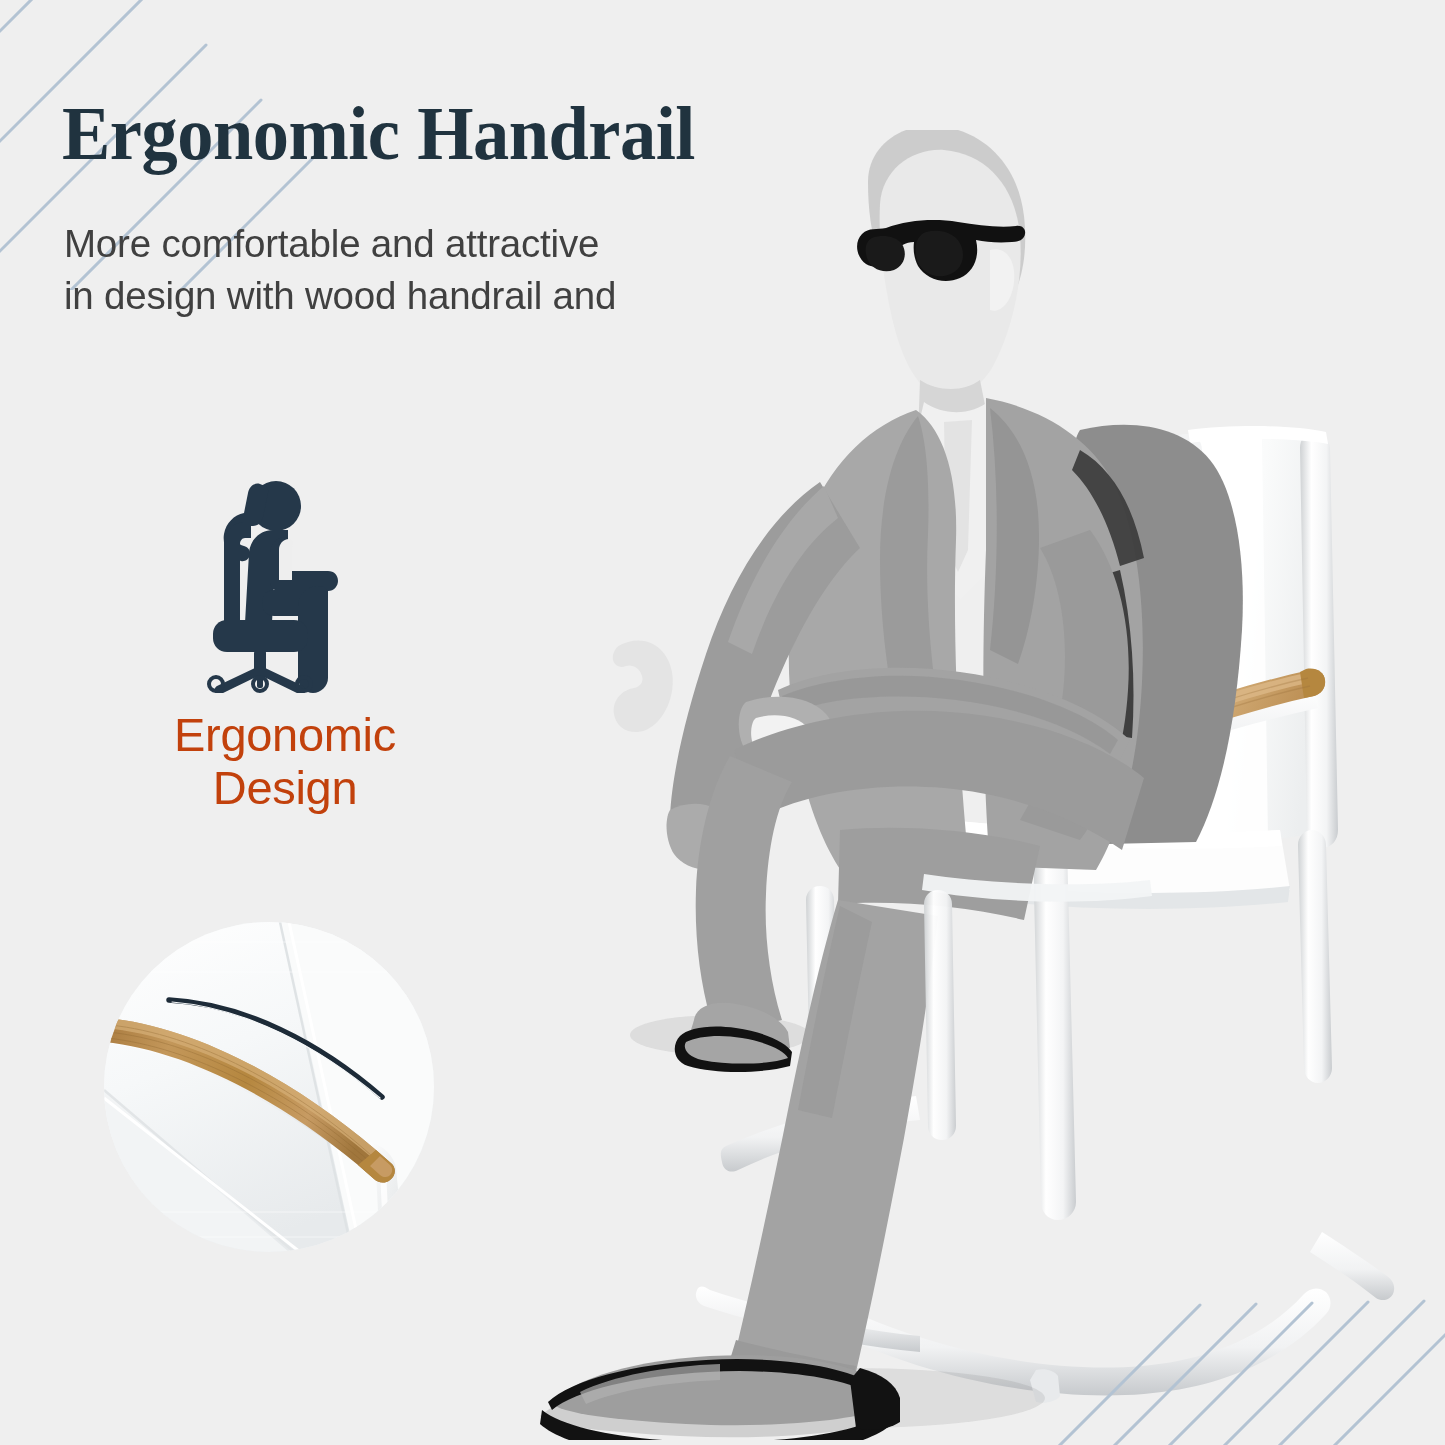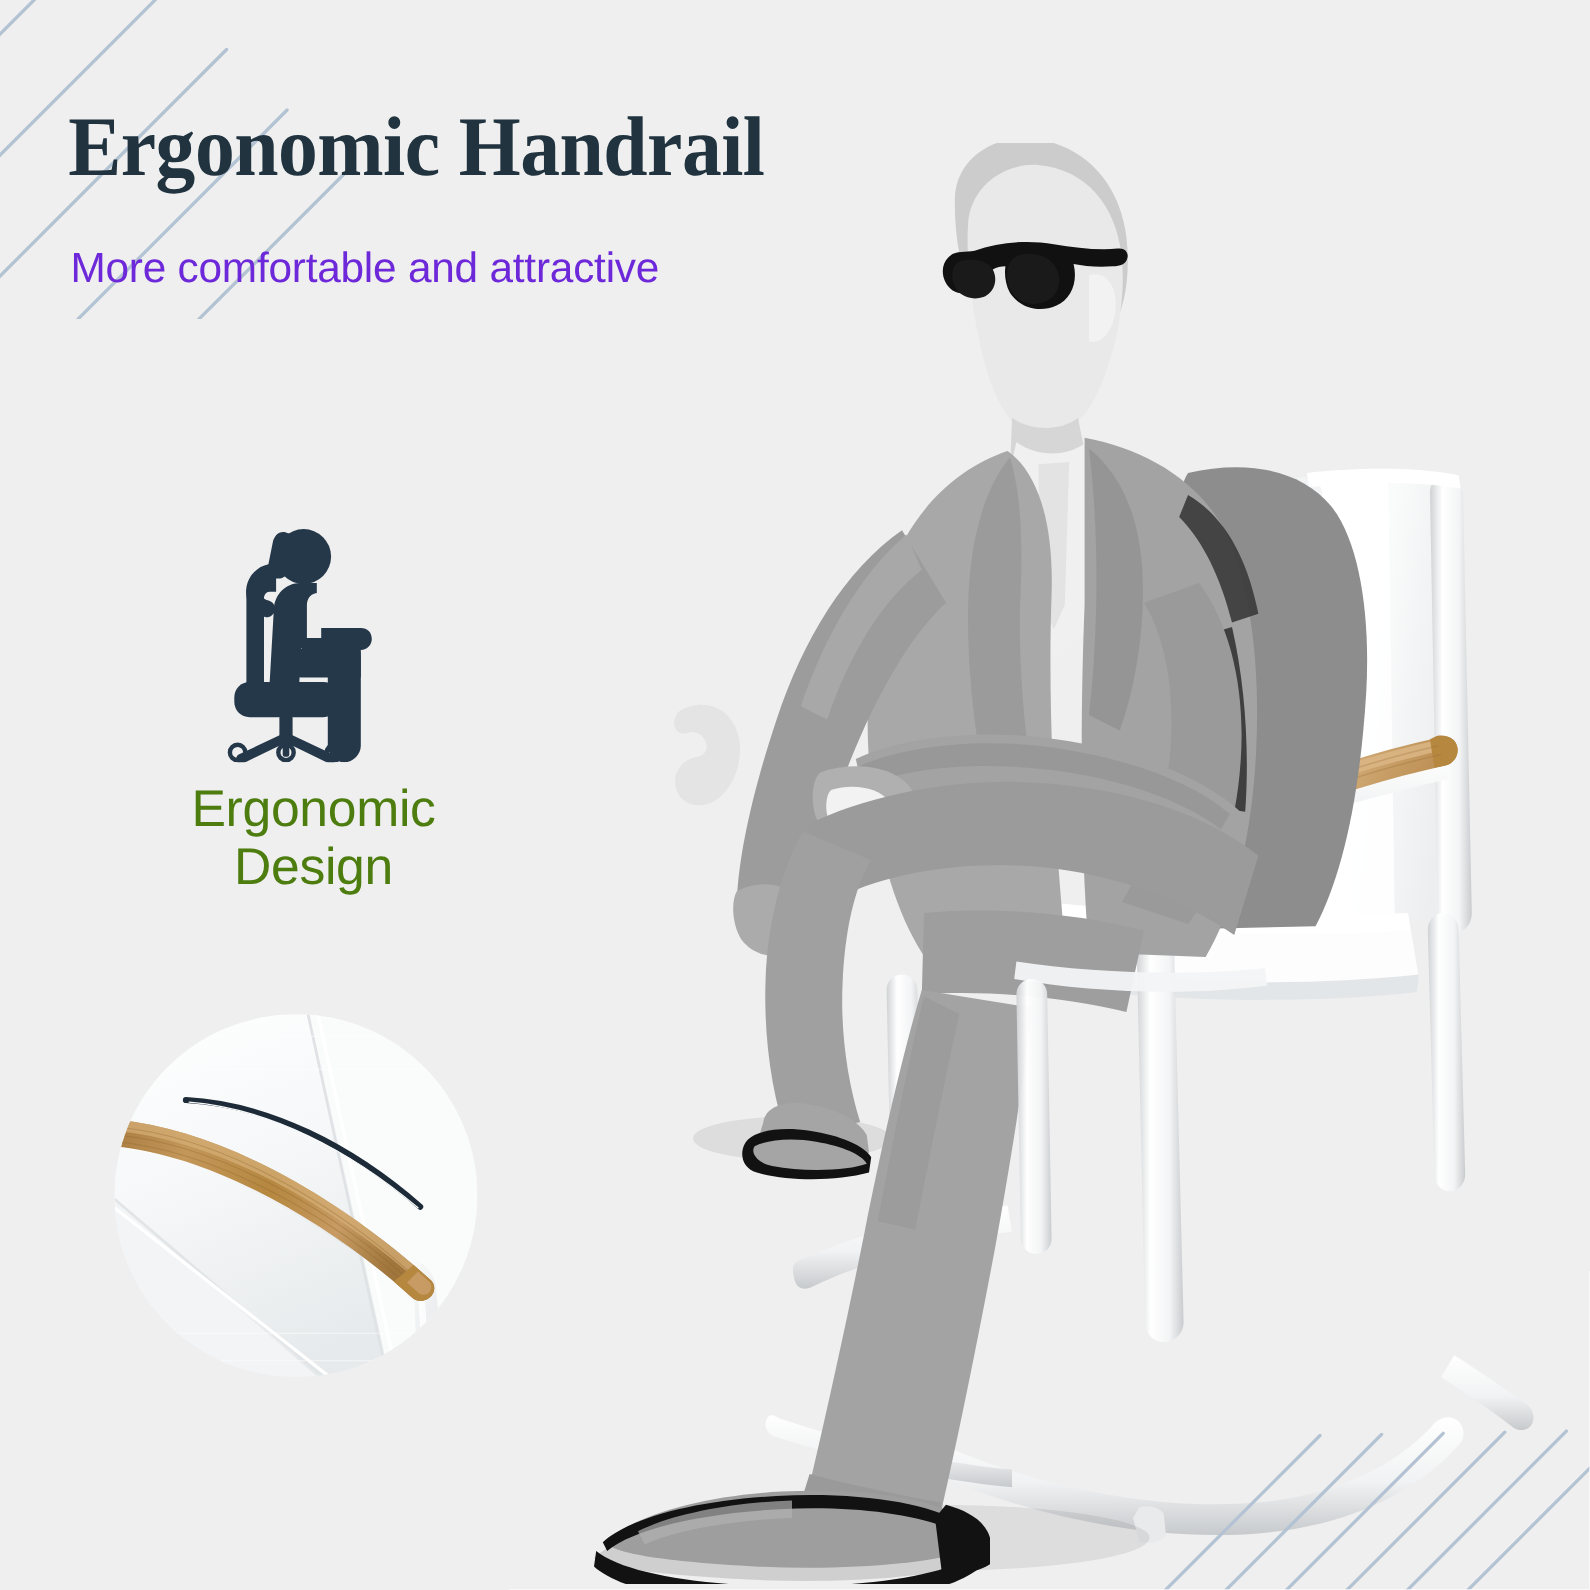--- a/index.html
+++ b/index.html
@@ -118,22 +118,23 @@
         <line x1="-65" y1="230" x2="165" y2="0"></line>
         <line x1="-10" y1="285" x2="220" y2="55"></line>
         <line x1="45" y1="340" x2="275" y2="110"></line>
         <line x1="100" y1="395" x2="330" y2="165"></line>
       </g>
     </svg>
   </div>
 
   <div id="headline" style="color: rgb(32, 51, 63);">Ergonomic Handrail</div>
 
-  <div id="body-copy" style="color: #6d28d9;">
+  <div id="body-copy" style="color: #404040;">
     <span class="l">More comfortable and attractive</span>
+    <span class="l">in design with wood handrail and</span>
   </div>
 
   <div id="badge">
 
     <svg id="badge-icon" viewBox="0 0 190 215" xmlns="http://www.w3.org/2000/svg">
       <g fill="#25384a">
 
         <circle cx="86" cy="28" r="25"></circle>
 
         <path d="M70 6 c-6 -2 -11 3 -12 9 l-4 20 c-10 2 -18 10 -20 21 c-2 12 5 24 17 27 c4 1 8 -2 9 -6 c1 -4 -2 -8 -6 -9 c-5 -1 -8 -6 -7 -11 c1 -5 5 -9 11 -9 l5 0 c5 0 9 -4 10 -9 l5 -24 c1 -6 -2 -7 -8 -9 z"></path>
@@ -156,21 +157,21 @@
         <rect x="67" y="188" width="6" height="22" rx="2"></rect>
       </g>
 
       <g fill="none" stroke="#25384a" stroke-width="4">
         <circle cx="26" cy="206" r="7"></circle>
         <circle cx="70" cy="206" r="7"></circle>
         <circle cx="114" cy="206" r="7"></circle>
       </g>
     </svg>
 
-    <div id="badge-label" style="color: #4d7c0f;">
+    <div id="badge-label" style="color: #c2410c;">
       <span class="l">Ergonomic</span>
       <span class="l">Design</span>
     </div>
   </div>
 
   <div id="detail-circle">
     <svg viewBox="0 0 330 330" width="330" height="330" xmlns="http://www.w3.org/2000/svg">
       <defs>
         <linearGradient id="woodGrad" x1="0" y1="0" x2="1" y2="0.25">
           <stop offset="0%" stop-color="#a97b3f"></stop>

